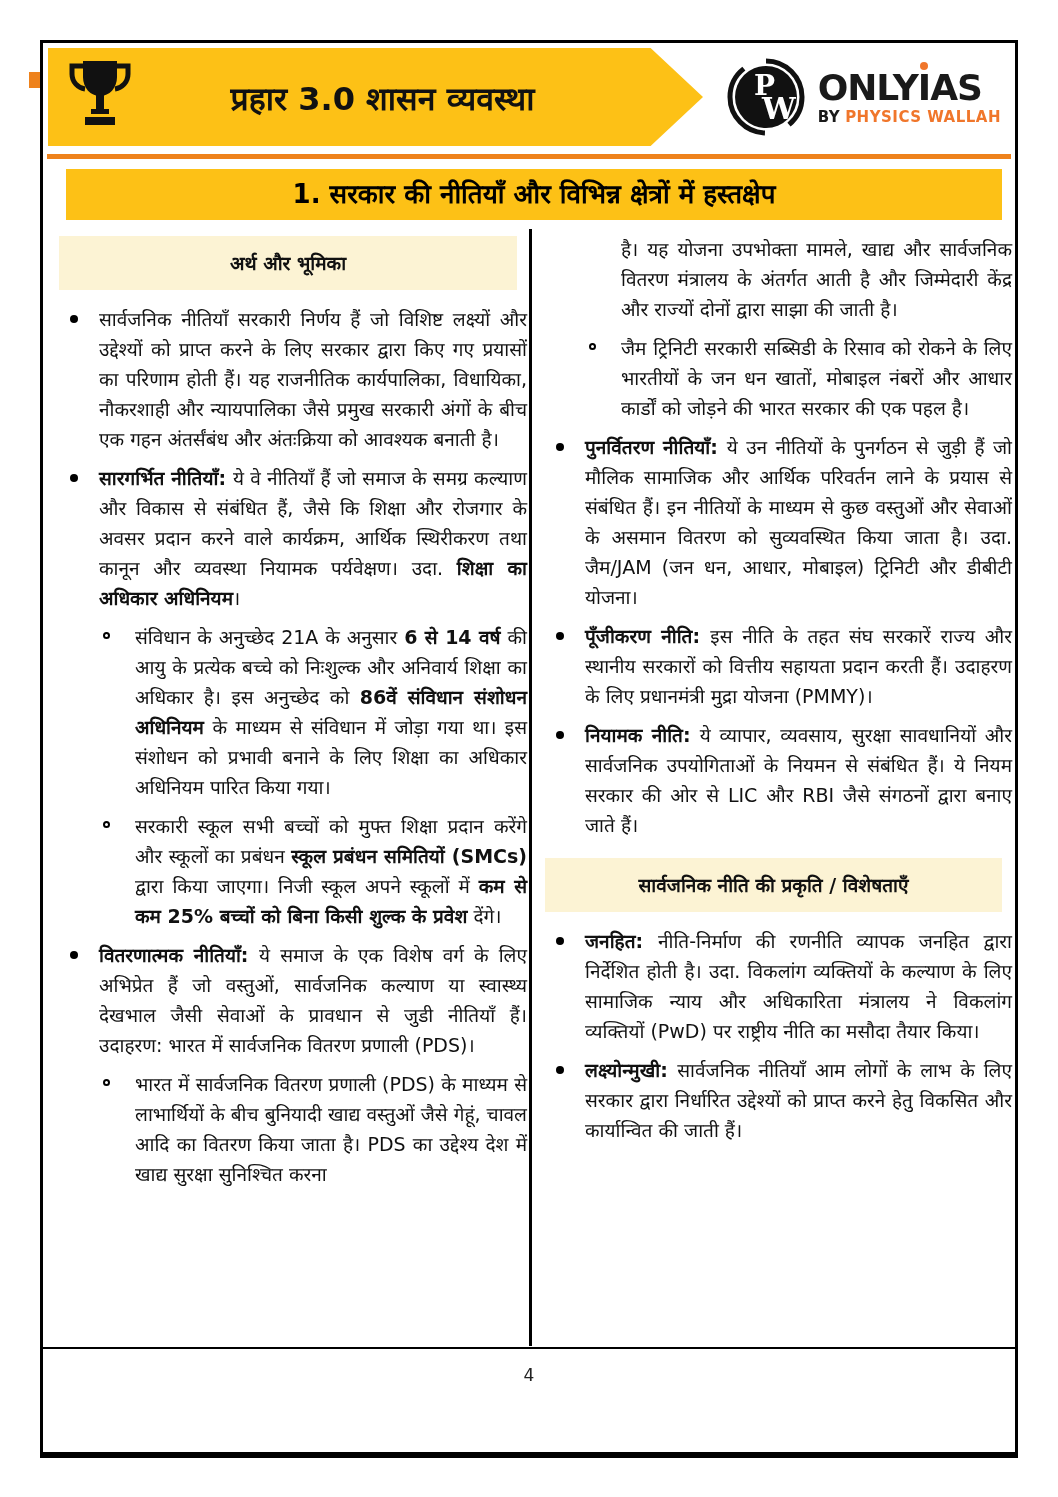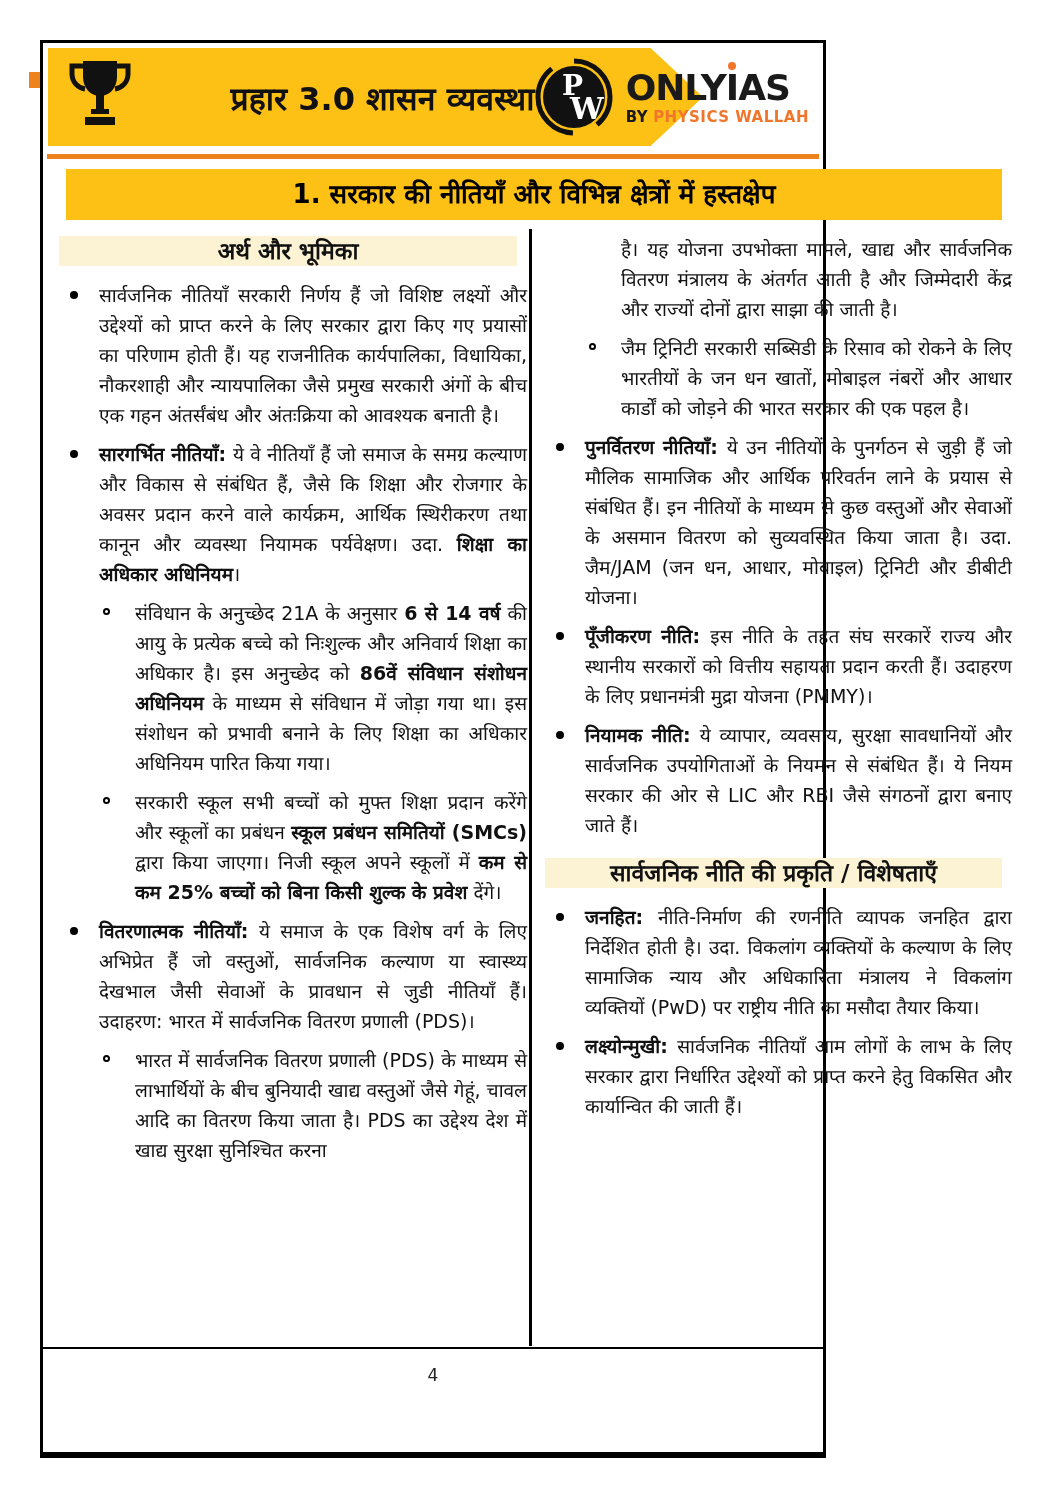--- a/index.html
+++ b/index.html
@@ -10,21 +10,21 @@
     --brand-orange:#F0762B;
   }
   *{box-sizing:border-box;}
   html,body{margin:0;padding:0;}
   body{
     width:1058px;height:1497px;background:#ffffff;position:relative;
     font-family:"DejaVu Sans",sans-serif;color:var(--ink);
   }
   .left-tab{position:absolute;left:29px;top:72px;width:13px;height:16px;background:var(--orange);}
   .frame{
-    position:absolute;left:40px;top:40px;width:786px;height:1418px;
+    position:absolute;left:40px;top:40px;width:978px;height:1418px;
     border:3px solid #000;border-bottom-width:6px;background:#fff;
   }
   
   .banner{
     position:absolute;left:5px;top:5px;width:655px;height:98px;
     background:var(--yellow);
     clip-path:polygon(0 0,92% 0,100% 50%,92% 100%,0 100%);
     display:flex;align-items:center;
   }
   .trophy{margin-left:20px;flex:0 0 auto;}
@@ -55,22 +55,22 @@
   }
   
   .col{position:absolute;top:191px;width:468px;}
   .col-left{left:16px;}
   .col-right{left:502px;width:467px;}
   .divider{position:absolute;left:486px;top:186px;width:3px;height:1117px;background:#000;}
   
   .block{margin-bottom:9px;font-size:19px;line-height:30px;}
   .block .txt{text-align:justify;}
   .block.heading{
-    background:var(--cream);text-align:center;font-weight:700;font-size:23px;
-    padding:0 4px;margin:18px 10px 14px 0;line-height:30px;
+    background:var(--cream);text-align:center;font-weight:700;font-size:19px;
+    padding:12px 4px;margin:18px 10px 14px 0;line-height:30px;
   }
   .block.heading:first-child{margin-top:2px;}
   .block.heading .txt{text-align:center;}
   .block.bullet{position:relative;padding-left:40px;}
   .block.bullet>.dot{
     position:absolute;left:11px;top:11px;width:8px;height:8px;
     border-radius:50%;background:#000;
   }
   .block.sub{position:relative;padding-left:76px;}
   .block.sub>.circle{

